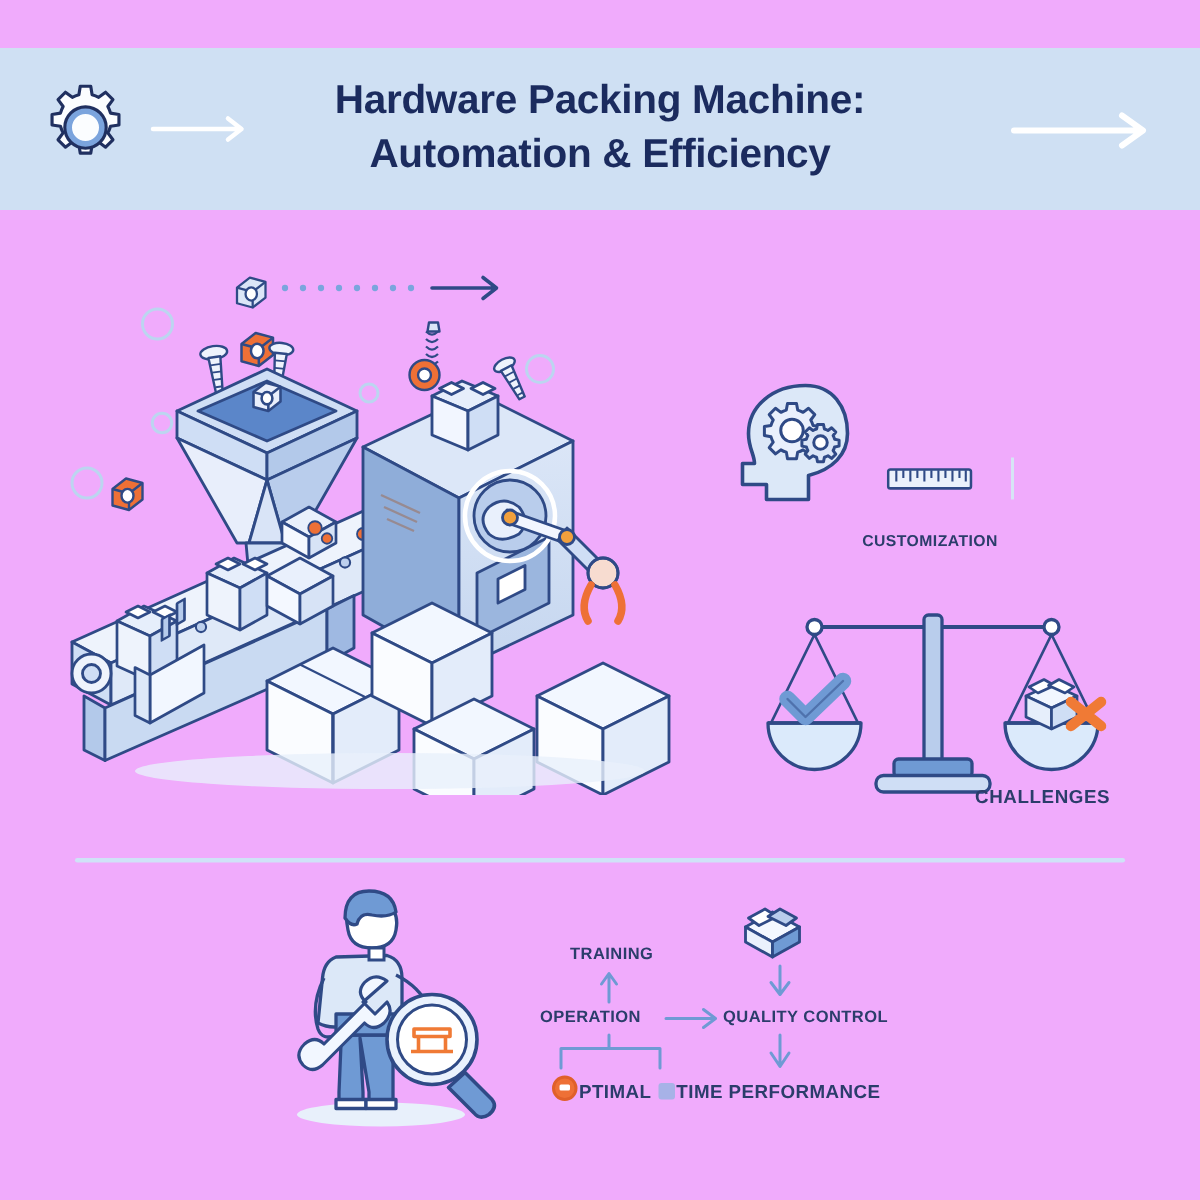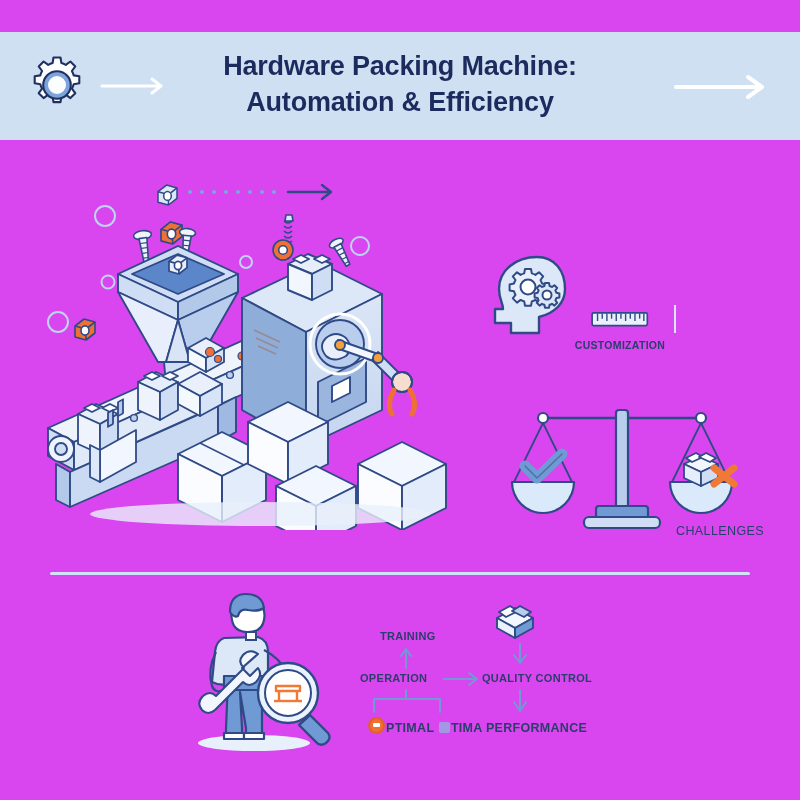--- a/index.html
+++ b/index.html
@@ -3,21 +3,21 @@
 <meta charset="utf-8">
 <style>
   html,body{margin:0;padding:0;}
   body{
     width:800px;height:800px;
     background:#ffffff;
     font-family:"Liberation Sans", sans-serif;
     overflow:hidden;
     position:relative;
   }
-  #stage{position:relative;width:800px;height:800px;background:#d946ef;overflow:hidden;}
+  #stage{position:relative;width:800px;height:800px;background:#f0abfc;overflow:hidden;}
 
   
   .header-band{
     position:absolute;left:0;top:32px;width:800px;height:108px;
     background:#cfe0f3;
   }
   .header-gear{position:absolute;left:24px;top:52px;width:66px;height:66px;}
   .header-arrow-left{position:absolute;left:100px;top:76px;width:70px;height:20px;}
   .header-arrow-right{position:absolute;left:672px;top:74px;width:100px;height:26px;}
   .header-title{
@@ -39,35 +39,35 @@
   .tech-head-icon{position:absolute;left:5px;top:4px;width:90px;height:90px;}
   .tech-label{
     position:absolute;left:95px;top:8px;width:200px;text-align:center;
     color:#1b2b5e;font-size:15.5px;font-weight:bold;line-height:20px;
     letter-spacing:0.4px;
   }
   .mini-row{position:absolute;left:90px;top:58px;width:210px;height:68px;}
   .mini-item{position:absolute;width:100px;text-align:center;}
   .mini-item .mini-icon{height:32px;display:flex;align-items:center;justify-content:center;}
   .mini-item .mini-text{
-    color:#2b3d6b;font-size:10.5px;font-weight:bold;letter-spacing:0.3px;margin-top:4px;
+    color:#2b3d6b;font-size:10.5px;font-weight:bold;letter-spacing:0.3px;margin-top:20px;
     white-space:nowrap;
   }
   .mini-divider{
     position:absolute;left:104px;top:2px;width:2px;height:28px;background:#d6e4f5;
   }
 
   .benefits-block{position:absolute;left:500px;top:378px;width:290px;height:170px;}
   .benefits-label{
     position:absolute;left:0;top:0;width:230px;text-align:center;
     color:#1b2b5e;font-size:15.5px;font-weight:bold;letter-spacing:0.4px;
   }
   .challenges-label{
-    position:absolute;left:150px;top:146px;width:140px;text-align:center;
-    color:#2b3d6b;font-size:12.5px;font-weight:normal;letter-spacing:0.4px;
+    position:absolute;left:150px;top:146px;width:140px;text-align:left;
+    color:#2b3d6b;font-size:12.5px;font-weight:bold;letter-spacing:0.4px;
   }
   .scale-svg{position:absolute;left:6px;top:18px;width:240px;height:140px;}
 
   
   .section-divider{
     position:absolute;left:50px;top:572px;width:700px;height:3px;
     background:#cfe2f7;border-radius:2px;
   }
 
   
@@ -517,17 +517,17 @@
         <path d="M39 10 L28 4 L20 9 L32 15 Z" fill="#b9cdec"></path>
       </g>
     </svg>
 
     <div class="flow-node flow-training">TRAINING</div>
     <div class="flow-node flow-operation">OPERATION</div>
     <div class="flow-node flow-quality">QUALITY CONTROL</div>
 
     <div class="flow-node flow-bottom">
       <span class="orange-glyph"></span><span>PTIMAL</span>
-      <span class="blue-glyph"></span><span>TIMA PERFORMANCE</span>
+      <span class="blue-glyph"></span><span>TIME PERFORMANCE</span>
     </div>
   </div>
 
 </div>
 
 </body></html>

